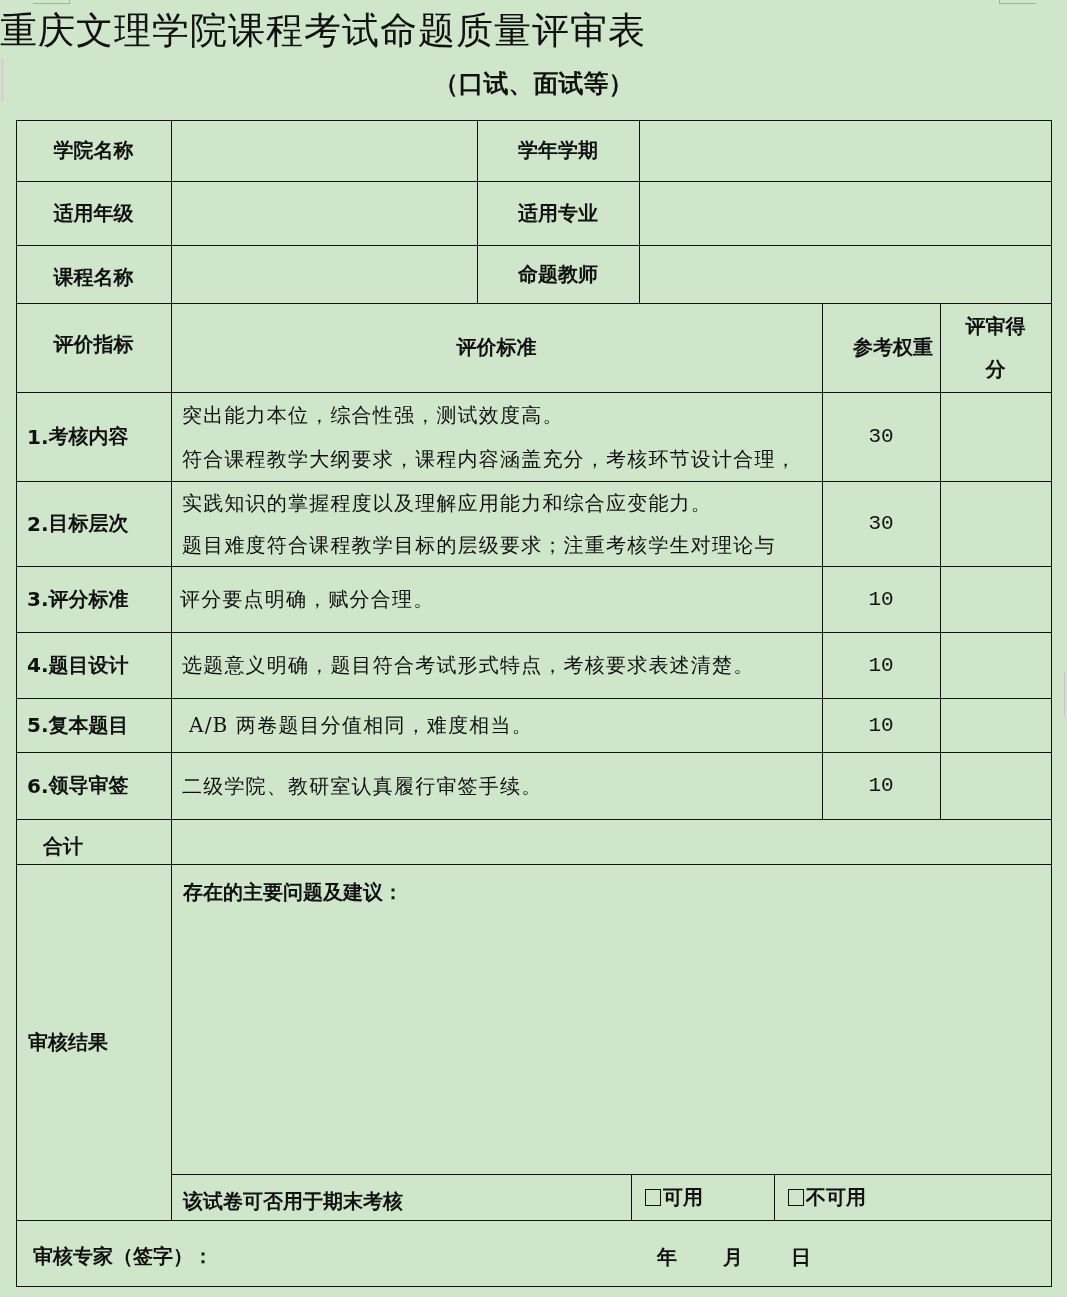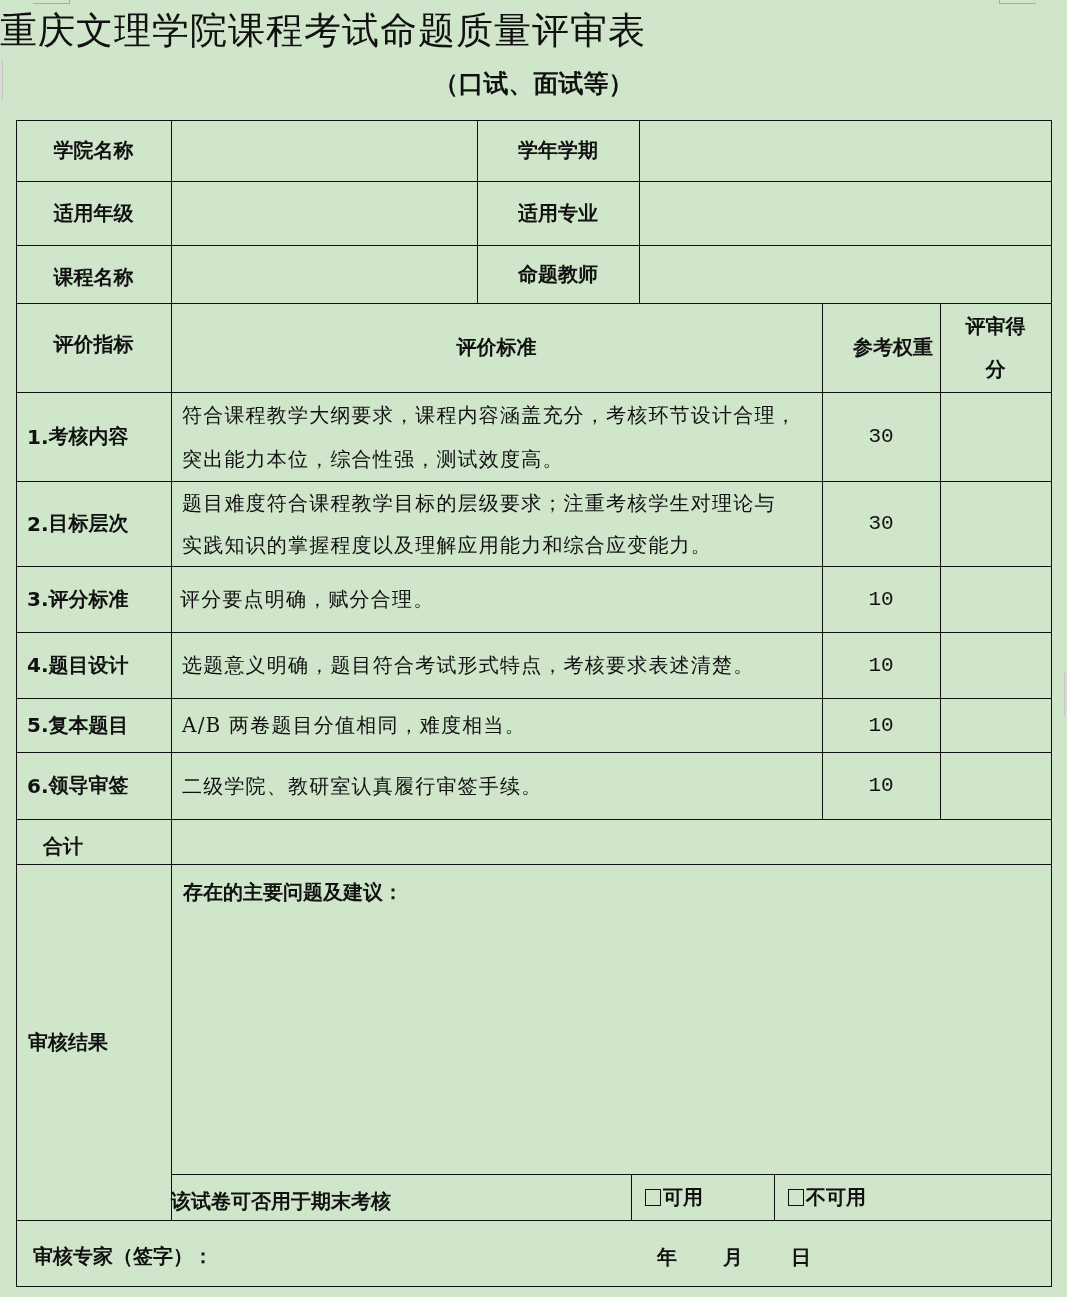--- a/index.html
+++ b/index.html
@@ -150,33 +150,33 @@
   <div class="cell bold center header-stack" style="left:940px;top:303px;width:111px;height:89px;">
     <span>评审得</span>
     <span>分</span>
   </div>
 
   <div class="cell bold index-label" style="left:16px;top:392px;width:155px;height:89px;padding-left:11px;">
     <span class="index-num">1.</span>
       <span>考核内容</span>
   </div>
   <div class="cell criterion-text" style="left:171px;top:392px;width:651px;height:89px;padding-left:11px;flex-direction:column;align-items:flex-start;justify-content:center;">
+    <span>突出能力本位，综合性强，测试效度高。</span>
     <span>符合课程教学大纲要求，课程内容涵盖充分，考核环节设计合理，</span>
-    <span>突出能力本位，综合性强，测试效度高。</span>
   </div>
   <div class="cell center weight" style="left:822px;top:392px;width:118px;height:89px;">30</div>
   <div class="cell" style="left:940px;top:392px;width:111px;height:89px;"></div>
 
   <div class="cell bold index-label" style="left:16px;top:481px;width:155px;height:85px;padding-left:11px;">
     <span class="index-num">2.</span>
       <span>目标层次</span>
   </div>
   <div class="cell criterion-text" style="left:171px;top:481px;width:651px;height:85px;padding-left:11px;flex-direction:column;align-items:flex-start;justify-content:center;line-height:42px;">
+    <span>实践知识的掌握程度以及理解应用能力和综合应变能力。</span>
     <span>题目难度符合课程教学目标的层级要求；注重考核学生对理论与</span>
-    <span>实践知识的掌握程度以及理解应用能力和综合应变能力。</span>
   </div>
   <div class="cell center weight" style="left:822px;top:481px;width:118px;height:85px;">30</div>
   <div class="cell" style="left:940px;top:481px;width:111px;height:85px;"></div>
 
   <div class="cell bold index-label" style="left:16px;top:566px;width:155px;height:66px;padding-left:11px;">
     <span class="index-num">3.</span>
       <span>评分标准</span>
   </div>
   <div class="cell criterion-text" style="left:171px;top:566px;width:651px;height:66px;padding-left:9px;">评分要点明确，赋分合理。</div>
   <div class="cell center weight" style="left:822px;top:566px;width:118px;height:66px;">10</div>
@@ -187,40 +187,40 @@
       <span>题目设计</span>
   </div>
   <div class="cell criterion-text" style="left:171px;top:632px;width:651px;height:66px;padding-left:11px;">选题意义明确，题目符合考试形式特点，考核要求表述清楚。</div>
   <div class="cell center weight" style="left:822px;top:632px;width:118px;height:66px;">10</div>
   <div class="cell" style="left:940px;top:632px;width:111px;height:66px;"></div>
 
   <div class="cell bold index-label" style="left:16px;top:698px;width:155px;height:54px;padding-left:11px;">
     <span class="index-num">5.</span>
       <span>复本题目</span>
   </div>
-  <div class="cell criterion-text" style="left:171px;top:698px;width:651px;height:54px;padding-left:11px;">A/B 两卷题目分值相同，难度相当。</div>
+  <div class="cell criterion-text" style="left:171px;top:698px;width:651px;height:54px;padding-left:18px;">A/B 两卷题目分值相同，难度相当。</div>
   <div class="cell center weight" style="left:822px;top:698px;width:118px;height:54px;">10</div>
   <div class="cell" style="left:940px;top:698px;width:111px;height:54px;"></div>
 
   <div class="cell bold index-label" style="left:16px;top:752px;width:155px;height:67px;padding-left:11px;">
     <span class="index-num">6.</span>
       <span>领导审签</span>
   </div>
   <div class="cell criterion-text" style="left:171px;top:752px;width:651px;height:67px;padding-left:11px;">二级学院、教研室认真履行审签手续。</div>
   <div class="cell center weight" style="left:822px;top:752px;width:118px;height:67px;">10</div>
   <div class="cell" style="left:940px;top:752px;width:111px;height:67px;"></div>
 
   <div class="cell bold" style="left:16px;top:819px;width:155px;height:45px;padding-left:27px;padding-top:10px;">合计</div>
   <div class="cell" style="left:171px;top:819px;width:880px;height:45px;"></div>
 
   <div class="cell bold" style="left:16px;top:864px;width:155px;height:356px;padding-left:12px;text-align:right;">审核结果</div>
   <div class="cell bold" style="left:171px;top:864px;width:880px;height:56px;padding-left:12px;">存在的主要问题及建议：</div>
   <div class="cell" style="left:171px;top:920px;width:880px;height:254px;align-items:flex-start;padding:6px 12px;"></div>
 
-  <div class="cell bold" style="left:171px;top:1174px;width:460px;height:46px;padding-top:8px;">该试卷可否用于期末考核</div>
+  <div class="cell bold" style="left:171px;top:1174px;width:460px;height:46px;padding-left:12px;padding-top:8px;">该试卷可否用于期末考核</div>
   <div class="cell opt" style="left:631px;top:1174px;width:143px;height:46px;padding-left:14px;">
     <span class="checkbox"></span>
       <span>可用</span>
   </div>
   <div class="cell opt" style="left:774px;top:1174px;width:277px;height:46px;padding-left:14px;">
     <span class="checkbox"></span>
       <span>不可用</span>
   </div>
 
   <div class="cell bold" style="left:16px;top:1220px;width:620px;height:66px;padding-left:17px;padding-top:6px;">审核专家（签字）：</div>

